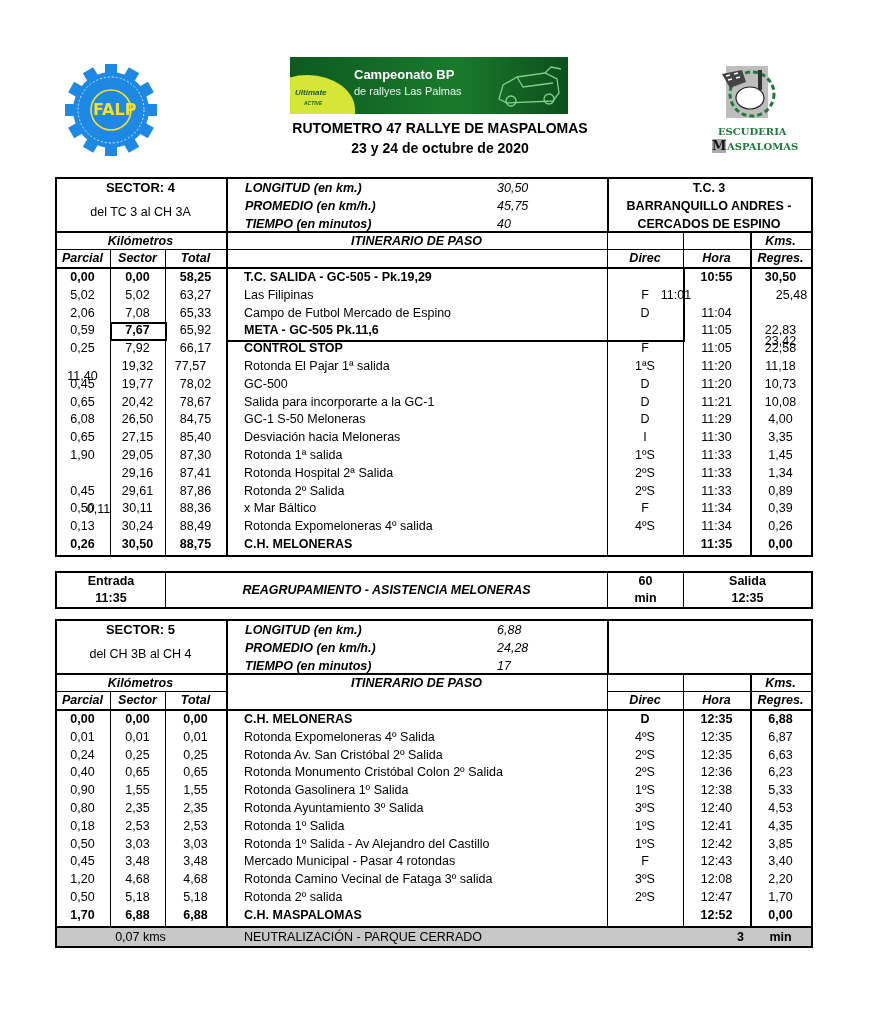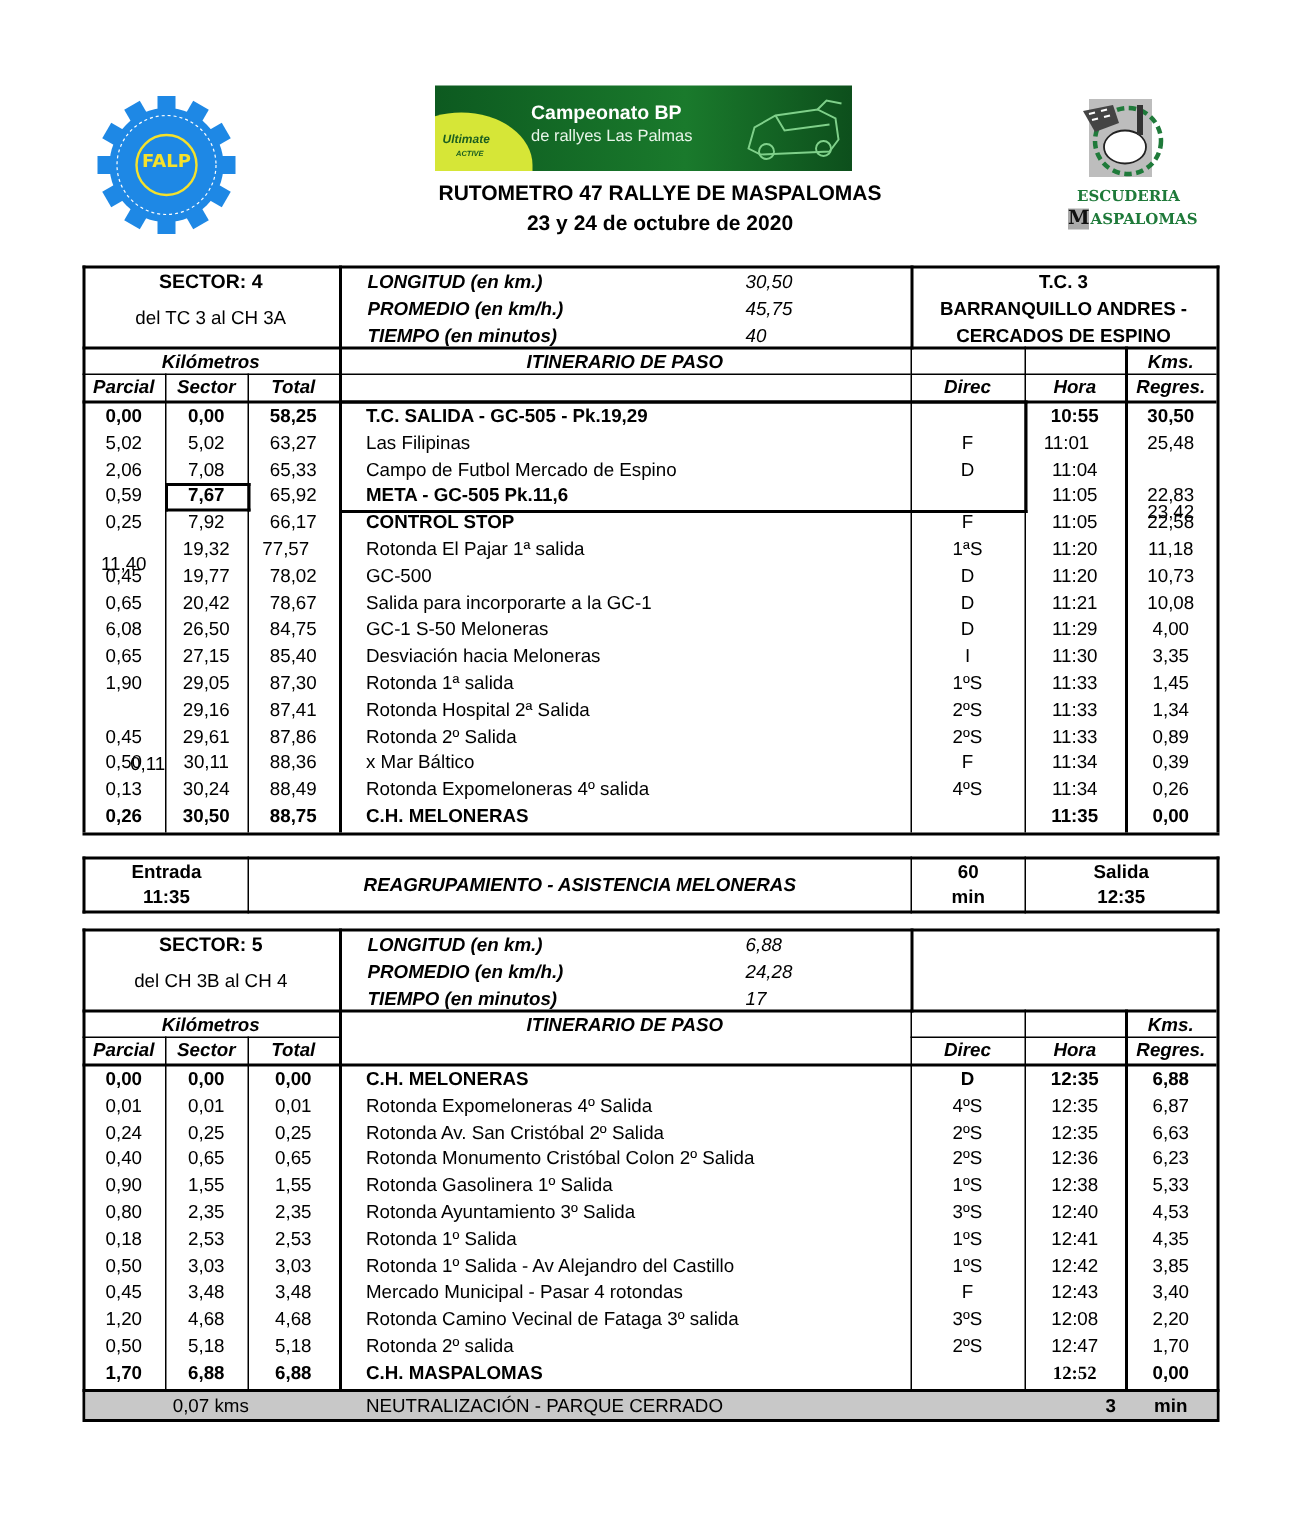--- a/index.html
+++ b/index.html
@@ -48,21 +48,21 @@
         <rect x="-6" y="-46" width="12" height="12" transform="rotate(210)"></rect>
         <rect x="-6" y="-46" width="12" height="12" transform="rotate(240)"></rect>
         <rect x="-6" y="-46" width="12" height="12" transform="rotate(270)"></rect>
         <rect x="-6" y="-46" width="12" height="12" transform="rotate(300)"></rect>
         <rect x="-6" y="-46" width="12" height="12" transform="rotate(330)"></rect>
       </g>
       <circle r="33" fill="none" stroke="#fff" stroke-width="0.8" stroke-dasharray="2 2"></circle>
       <circle r="20" fill="#1e88e5" stroke="#f5e12b" stroke-width="1.6"></circle>
     </g>
   </svg>
-  <div class="abs" style="left:31px;top:36px;width:36px;text-align:center;font-size:12px;font-weight:bold;color:#f5e12b;font-family:'DejaVu Sans',sans-serif;">FALP</div>
+  <div class="abs" style="left:31px;top:36px;width:36px;text-align:center;font-size:16px;font-weight:bold;color:#f5e12b;font-family:'DejaVu Sans',sans-serif;">FALP</div>
 </div>
 
 <div class="abs banner">
   <div class="ylw"></div>
   <div class="ult">Ultimate</div>
   <div class="act">ACTIVE</div>
   <div class="t1">Campeonato BP</div>
   <div class="t2">de rallyes Las Palmas</div>
   <svg width="68" height="46" viewBox="0 0 68 46">
     <g fill="none" stroke="#7fd08a" stroke-width="1.3">
@@ -135,22 +135,22 @@
     <div class="c ctr b" style="left:165px;top:269px;width:61px;">58,25</div>
     <div class="c b" style="left:244px;top:269px;">T.C. SALIDA - GC-505 - Pk.19,29</div>
     <div class="c ctr b" style="left:607px;top:269px;width:76px;"></div>
     <div class="c ctr b" style="left:683px;top:269px;width:67px;">10:55</div>
     <div class="c ctr b" style="left:750px;top:269px;width:61px;">30,50</div>
     <div class="c ctr" style="left:55px;top:286.8px;width:55px;">5,02</div>
     <div class="c ctr" style="left:110px;top:286.8px;width:55px;">5,02</div>
     <div class="c ctr" style="left:165px;top:286.8px;width:61px;">63,27</div>
     <div class="c" style="left:244px;top:286.8px;">Las Filipinas</div>
     <div class="c ctr" style="left:607px;top:286.8px;width:76px;">F</div>
-    <div class="c ctr" style="left:683px;top:286.8px;width:56px;">11:01</div>
-    <div class="c ctr" style="left:750px;top:286.8px;width:61px;">25,48</div>
+    <div class="c ctr" style="left:648px;top:286.8px;width:56px;">11:01</div>
+    <div class="c ctr" style="left:750px;top:286.8px;width:61px;padding-left:11px;">25,48</div>
     <div class="c ctr" style="left:55px;top:304.6px;width:55px;">2,06</div>
     <div class="c ctr" style="left:110px;top:304.6px;width:55px;">7,08</div>
     <div class="c ctr" style="left:165px;top:304.6px;width:61px;">65,33</div>
     <div class="c" style="left:244px;top:304.6px;">Campo de Futbol Mercado de Espino</div>
     <div class="c ctr" style="left:607px;top:304.6px;width:76px;">D</div>
     <div class="c ctr" style="left:683px;top:304.6px;width:67px;">11:04</div>
     <div class="c ctr" style="left:750px;top:304.6px;width:61px;margin-top:28px;">23,42</div>
     <div class="c ctr" style="left:55px;top:322.4px;width:55px;">0,59</div>
     <div class="c ctr b" style="left:110px;top:322.4px;width:55px;">7,67</div>
     <div class="c ctr" style="left:165px;top:322.4px;width:61px;">65,92</div>
@@ -377,21 +377,21 @@
     <div class="c ctr" style="left:165px;top:889px;width:61px;">5,18</div>
     <div class="c" style="left:244px;top:889px;">Rotonda 2º salida</div>
     <div class="c ctr" style="left:607px;top:889px;width:76px;">2ºS</div>
     <div class="c ctr" style="left:683px;top:889px;width:67px;">12:47</div>
     <div class="c ctr" style="left:750px;top:889px;width:61px;">1,70</div>
     <div class="c ctr b" style="left:55px;top:906.8px;width:55px;">1,70</div>
     <div class="c ctr b" style="left:110px;top:906.8px;width:55px;">6,88</div>
     <div class="c ctr b" style="left:165px;top:906.8px;width:61px;">6,88</div>
     <div class="c b" style="left:244px;top:906.8px;">C.H. MASPALOMAS</div>
     <div class="c ctr b" style="left:607px;top:906.8px;width:76px;"></div>
-    <div class="c ctr b" style="left:683px;top:906.8px;width:67px;font-family:Liberation Serif, serif;">12:52</div>
+    <div class="c ctr b" style="left:683px;top:906.8px;width:67px;">12:52</div>
     <div class="c ctr b" style="left:750px;top:906.8px;width:61px;">0,00</div>
     <div class="gray" style="position:absolute;left:57px;top:926.6px;width:754px;height:19px;"></div>
     <div class="line" style="left:55px;top:925.6px;width:758px;height:2px;"></div>
     <div class="c ctr" style="left:55px;top:928.6px;width:171px;">0,07 kms</div>
     <div class="c" style="left:244px;top:928.6px;">NEUTRALIZACIÓN - PARQUE CERRADO</div>
     <div class="c b rt" style="left:683px;top:928.6px;width:61px;">3</div>
     <div class="c ctr b" style="left:750px;top:928.6px;width:61px;">min</div>
   </div>
 
 </body></html>

